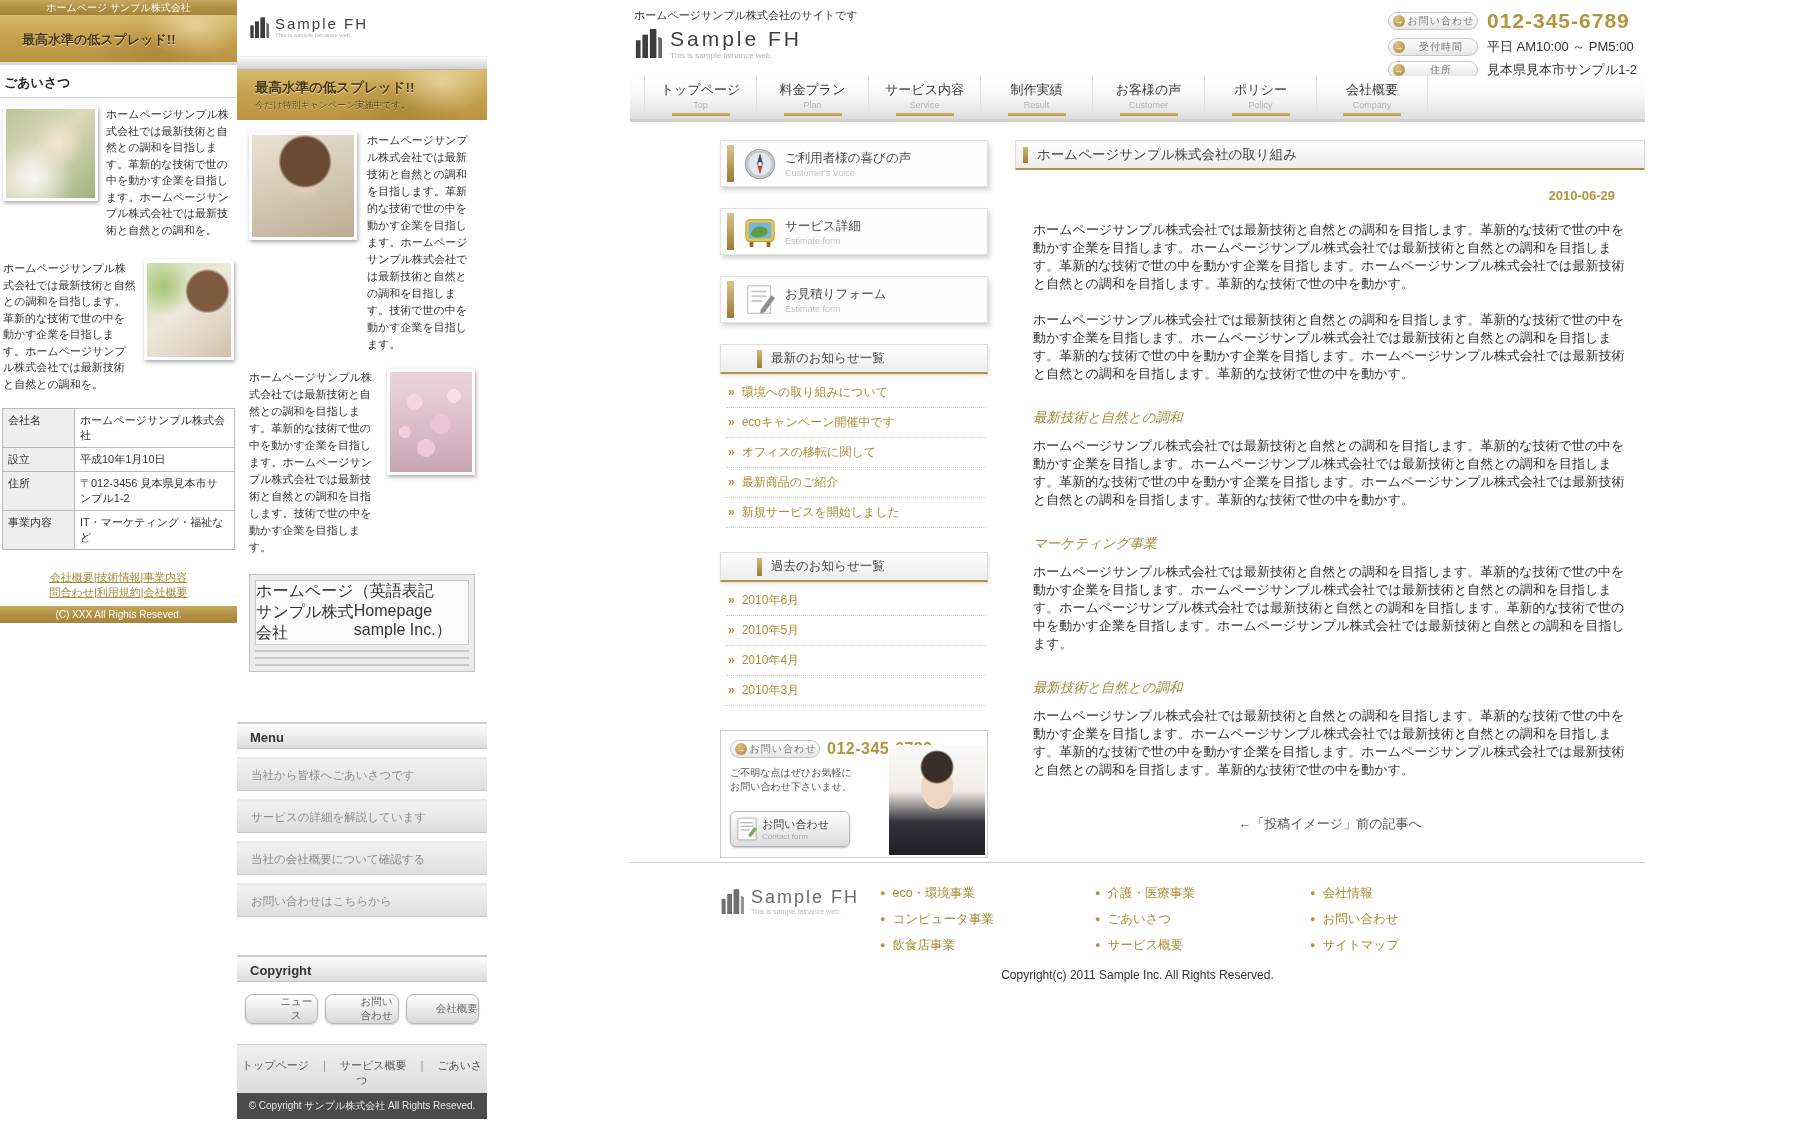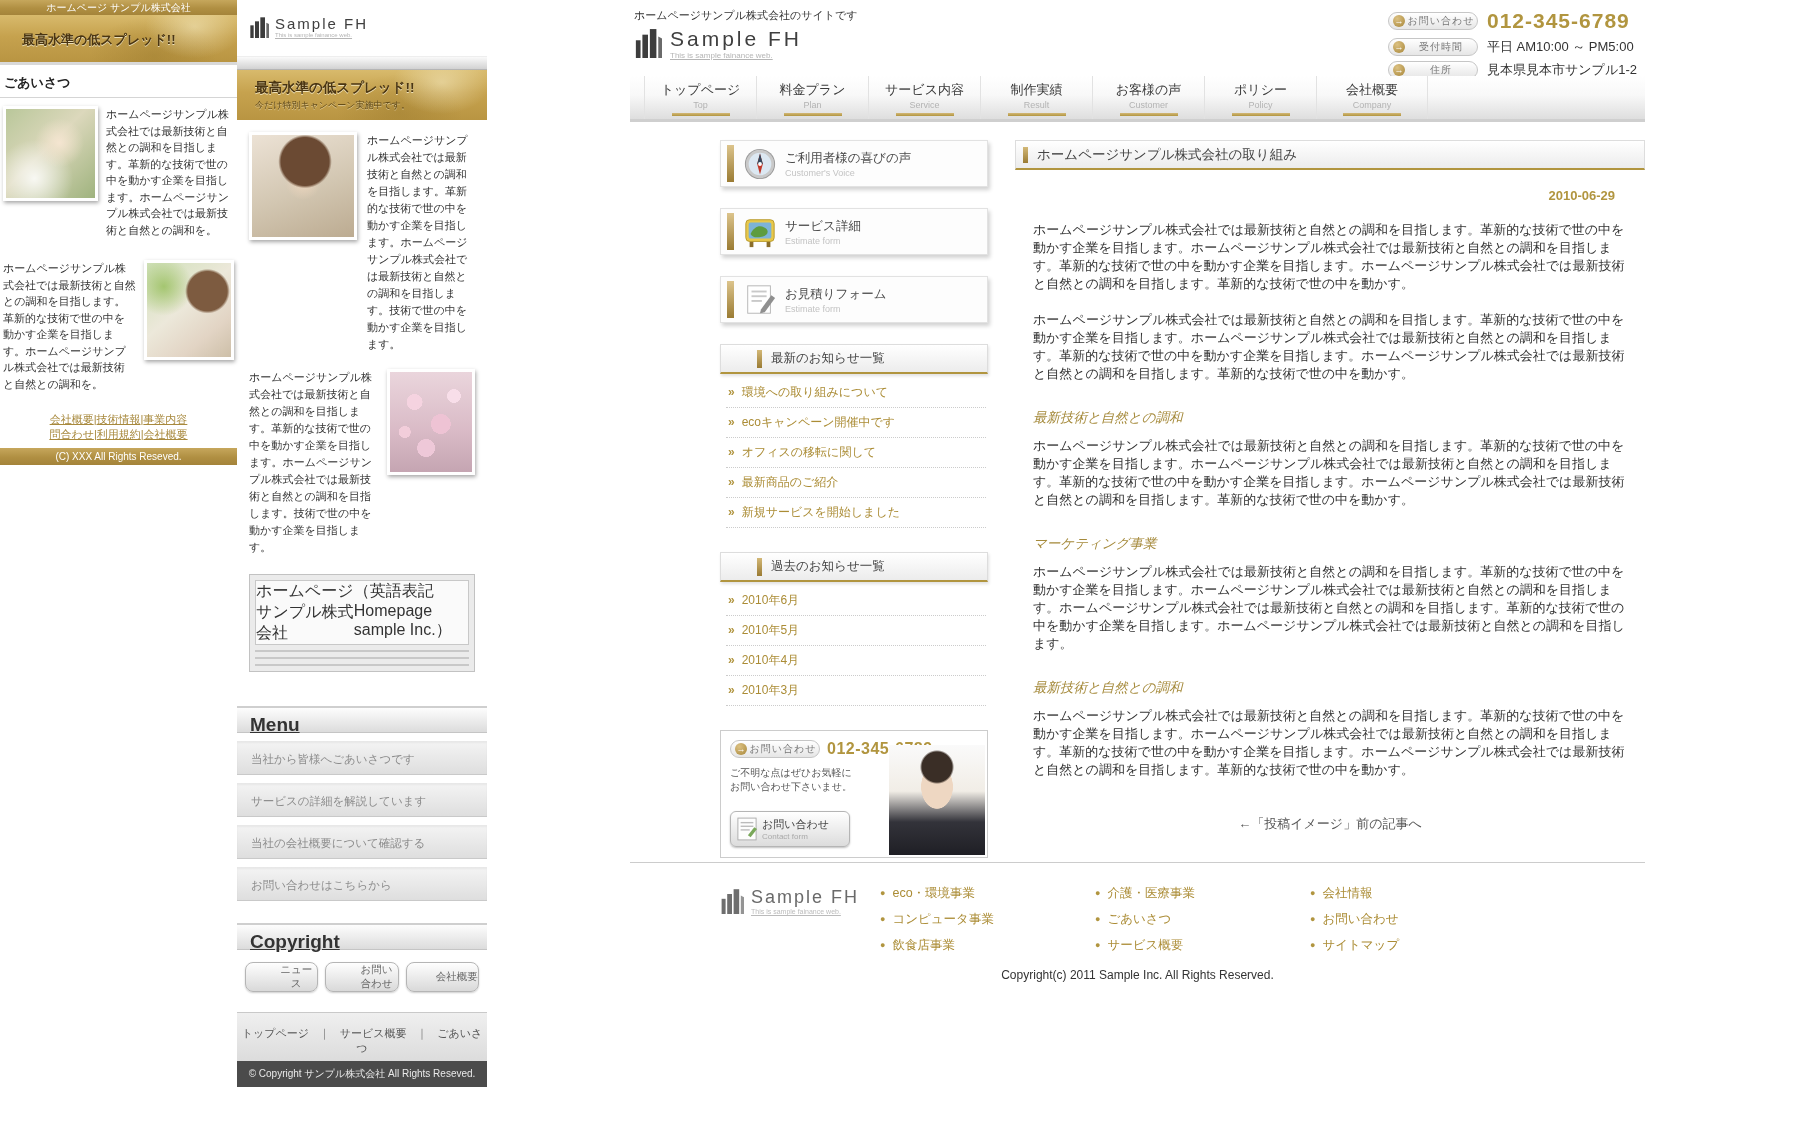--- a/index.html
+++ b/index.html
@@ -59,38 +59,38 @@
 .m-links { text-align:center; margin-top:20px; font-size:11px; line-height:15px; }
 .m-links a { color:#a8893d; text-decoration:underline; }
 .m-links .sep { color:#a8893d; }
 .m-copy { margin-top:6px; height:17px; line-height:17px; text-align:center; color:#fff; font-size:10px; }
 
 
 .tablet { position:absolute; left:237px; top:0; width:250px; }
 .t-header { height:56px; background:#fff; padding:15px 0 0 12px; }
 .logo-row { display:flex; align-items:flex-start; }
 .logo-text .nm { font-size:15px; letter-spacing:2px; color:#3f3f3f; }
-.logo-text .tg { font-size:6px; color:#b5b5b5;text-decoration:underline; }
+.logo-text .tg { font-size:6px; color:#b5b5b5; }
 .t-band { height:14px; background:linear-gradient(180deg,#fafafa,#d2d2d2);
   border-top:1px solid #eee; border-bottom:1px solid #b5b5b5; }
 .t-hero { height:50px; padding:9px 0 0 18px; }
 .t-hero .hl { font-size:13.5px; font-weight:bold; color:#4a3512; text-shadow:0 1px 0 rgba(255,250,225,.7); }
 .t-hero .sl { font-size:9px; color:#5c4616; text-shadow:0 1px 0 rgba(255,250,225,.5); margin-top:2px; }
 .t-body { padding:12px; }
 .t-block { display:flex; }
 .t-block p { font-size:11px; line-height:17px; color:#333; }
 .t-b1-img { width:108px; height:108px; margin-right:10px; }
 .t-b2-img { width:88px; height:106px; margin-left:10px; }
 .t-block.second { margin-top:16px; }
 .t-table { margin-top:18px; background:#ebebeb; border:1px solid #c2c2c2; padding:5px; }
 .t-row { display:flex; border:1px solid #c8c8c8; background:#fafafa; margin-bottom:5px; }
 .t-row:last-child { margin-bottom:0; }
-.t-secthead { margin-top:22px; height:27px; padding:6px 0 0 13px;
+.t-secthead { margin-top:38px; height:27px; padding:6px 0 0 13px;
   background:linear-gradient(180deg,#fdfdfd,#dcdcdc); border-top:2px solid #cfcfcf;
-  border-bottom:1px solid #c5c5c5; font-weight:bold; font-size:19px; color:#333;text-decoration:underline; }
+  border-bottom:1px solid #c5c5c5; font-weight:bold; font-size:13px; color:#333; }
 .t-menuitem { height:35px; margin-top:7px; padding:11px 0 0 14px;
   background:linear-gradient(180deg,#f4f4f4,#dedede); border-top:1px solid #fff;
   border-bottom:1px solid #c9c9c9; box-shadow:inset 0 2px 2px rgba(0,0,0,.05);
   color:#8c8c8c; font-size:11.5px; cursor:pointer; }
 .t-buttons { display:flex; gap:7px; padding:12px 8px 10px 8px; }
 .t-buttons button { flex:1; height:30px; border:1px solid #b5b5b5; border-radius:8px;
   background:linear-gradient(180deg,#fefefe,#d9d9d9); color:#666; font-size:10.5px;
   box-shadow:0 1px 2px rgba(0,0,0,.2); font-family:inherit;padding-left:29px; }
 .t-footnav { margin-top:10px; height:49px; padding-top:13px; text-align:center;
   background:linear-gradient(180deg,#efefef,#dcdcdc); border-top:1px solid #c9c9c9; font-size:11px; color:#555; }
@@ -190,20 +190,40 @@
   <div class="m-sep"></div>
   <h2 class="m-greet">ごあいさつ</h2>
   <div class="m-block">
     <div class="photo ph-girl1 m-b1-img"></div>
     <p>ホームページサンプル株式会社では最新技術と自然との調和を目指します。革新的な技術で世の中を動かす企業を目指します。ホームページサンプル株式会社では最新技術と自然との調和を。</p>
   </div>
   <div class="m-block second">
     <p>ホームページサンプル株式会社では最新技術と自然との調和を目指します。革新的な技術で世の中を動かす企業を目指します。ホームページサンプル株式会社では最新技術と自然との調和を。</p>
     <div class="photo ph-girl3 m-b2-img"></div>
   </div>
+  <table class="m-table">
+    <tbody>
+        <tr>
+      <th>会社名</th>
+      <td>ホームページサンプル株式会社</td>
+    </tr>
+    <tr>
+      <th>設立</th>
+      <td>平成10年1月10日</td>
+    </tr>
+    <tr>
+      <th>住所</th>
+      <td>〒012-3456 見本県見本市サンプル1-2</td>
+    </tr>
+    <tr>
+      <th>事業内容</th>
+      <td>IT・マーケティング・福祉など</td>
+    </tr>
+  </tbody>
+    </table>
   <div class="m-links">
     <div>
       <a href="#">会社概要</a><span class="sep">|</span><a href="#">技術情報</a><span class="sep">|</span><a href="#">事業内容</a>
     </div>
     <div>
       <a href="#">問合わせ</a><span class="sep">|</span><a href="#">利用規約</a><span class="sep">|</span><a href="#">会社概要</a>
     </div>
   </div>
   <div class="m-copy goldband">(C) XXX All Rights Reseved.</div>
 </section>

